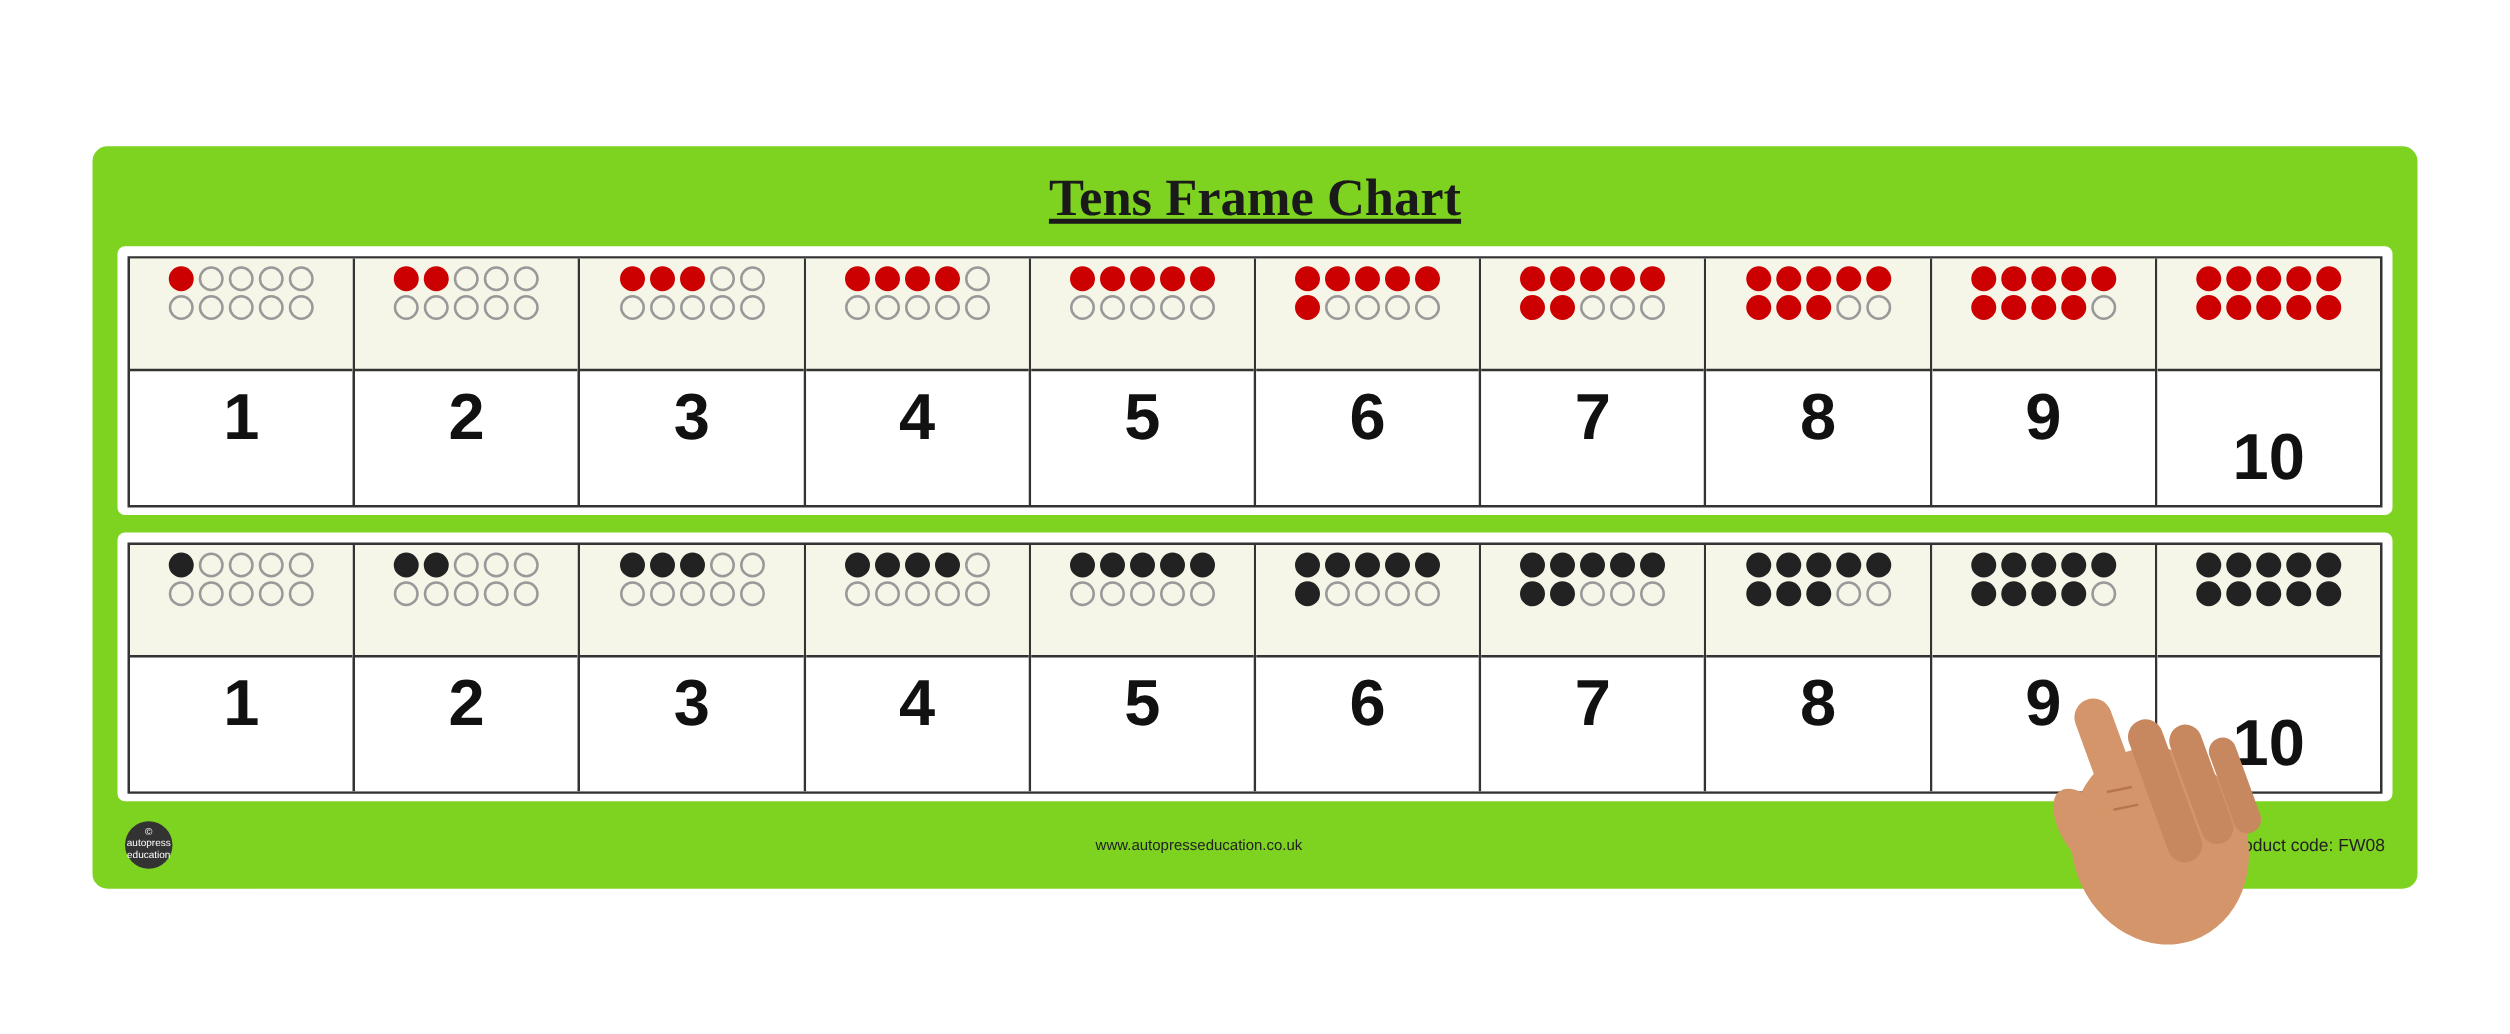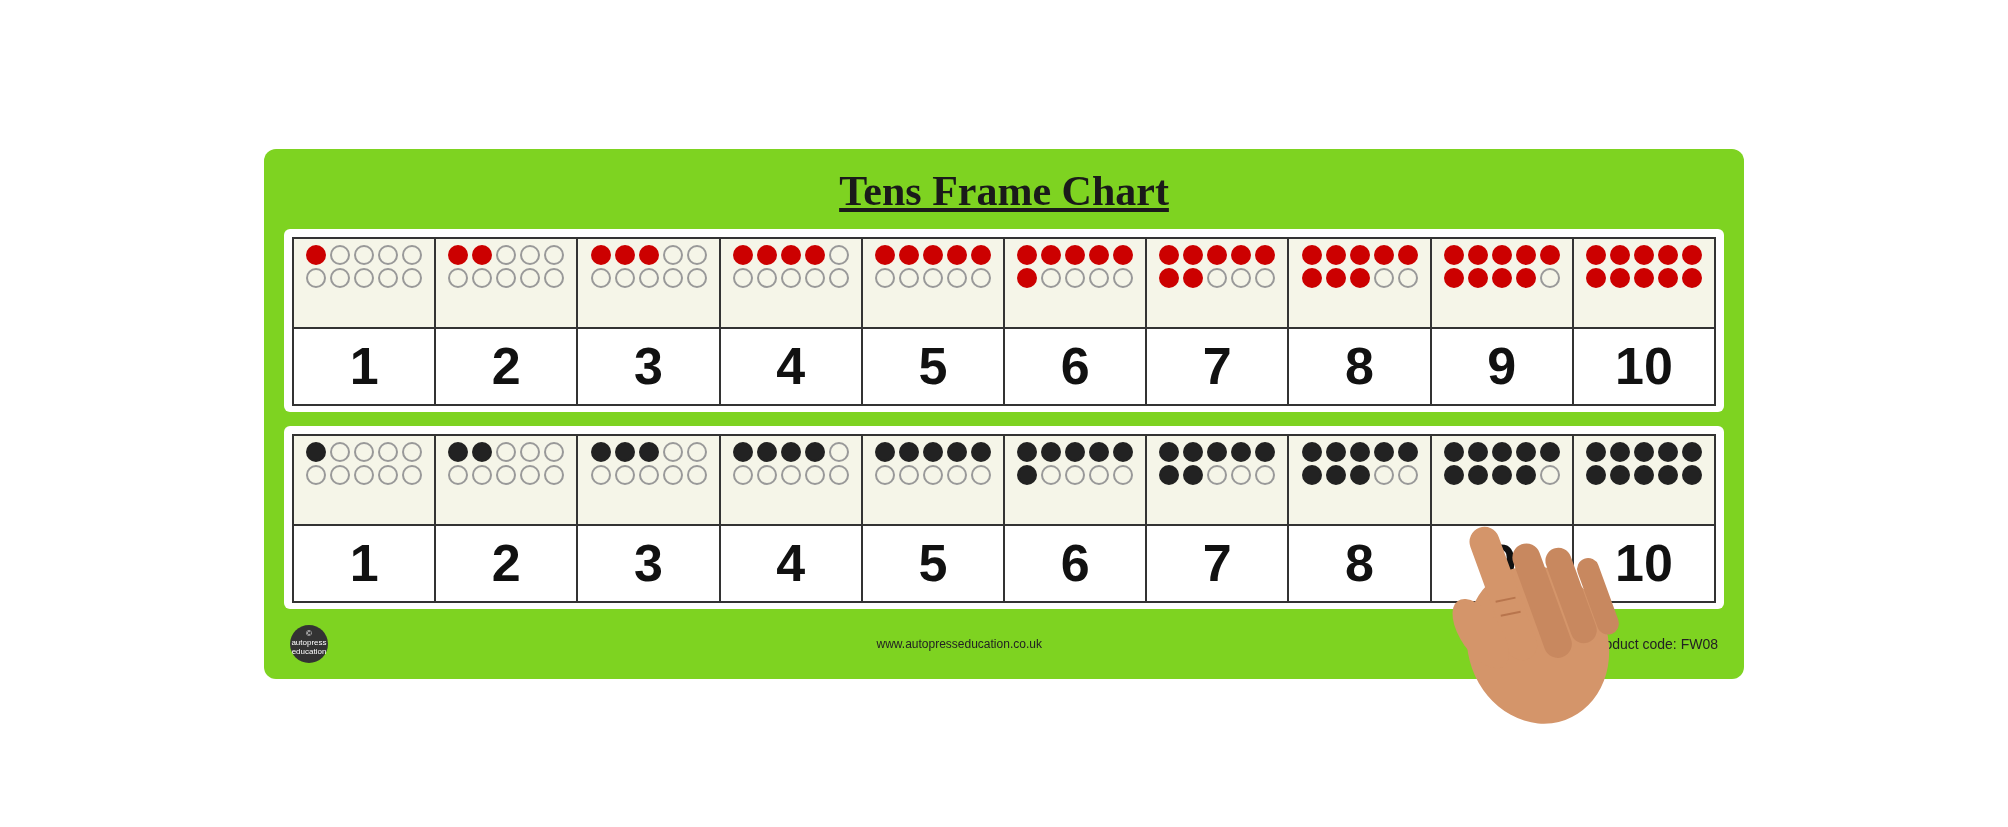--- a/index.html
+++ b/index.html
@@ -17,21 +17,21 @@
       display: flex;
       justify-content: center;
       align-items: center;
       background: white;
       position: relative;
     }
     .chart-outer {
       background: #7ed321;
       border-radius: 12px;
       padding: 18px 20px 14px 20px;
-      width: 1480px;
+      width: 1860px;
       position: relative;
     }
     .chart-title {
       text-align: center;
       font-size: 42px;
       font-weight: bold;
       text-decoration: underline;
       color: #1a1a1a;
       margin-bottom: 14px;
       font-family: Georgia, serif;
@@ -50,20 +50,21 @@
     .frame-cell {
       flex: 1;
       border-right: 2px solid #333;
       display: flex;
       flex-direction: column;
       align-items: center;
       background: white;
     }
     .frame-cell:last-child {
       border-right: none;
+      gap: 32px;
     }
     .dots-area {
       width: 100%;
       padding: 6px 4px 4px 4px;
       border-bottom: 2px solid #333;
       display: flex;
       flex-direction: column;
       align-items: center;
       gap: 3px;
       background: #f5f5e8;

